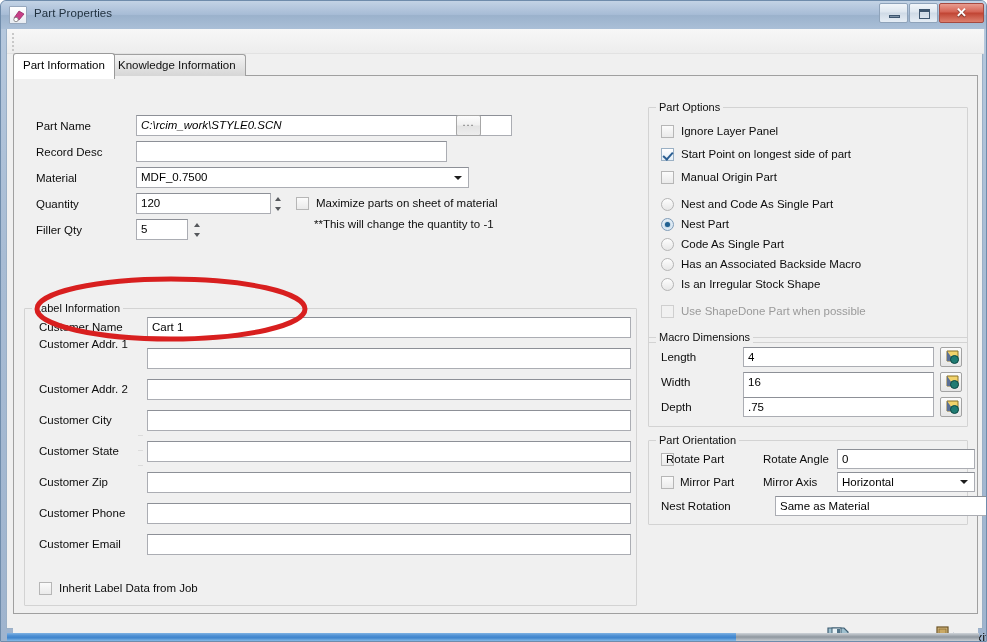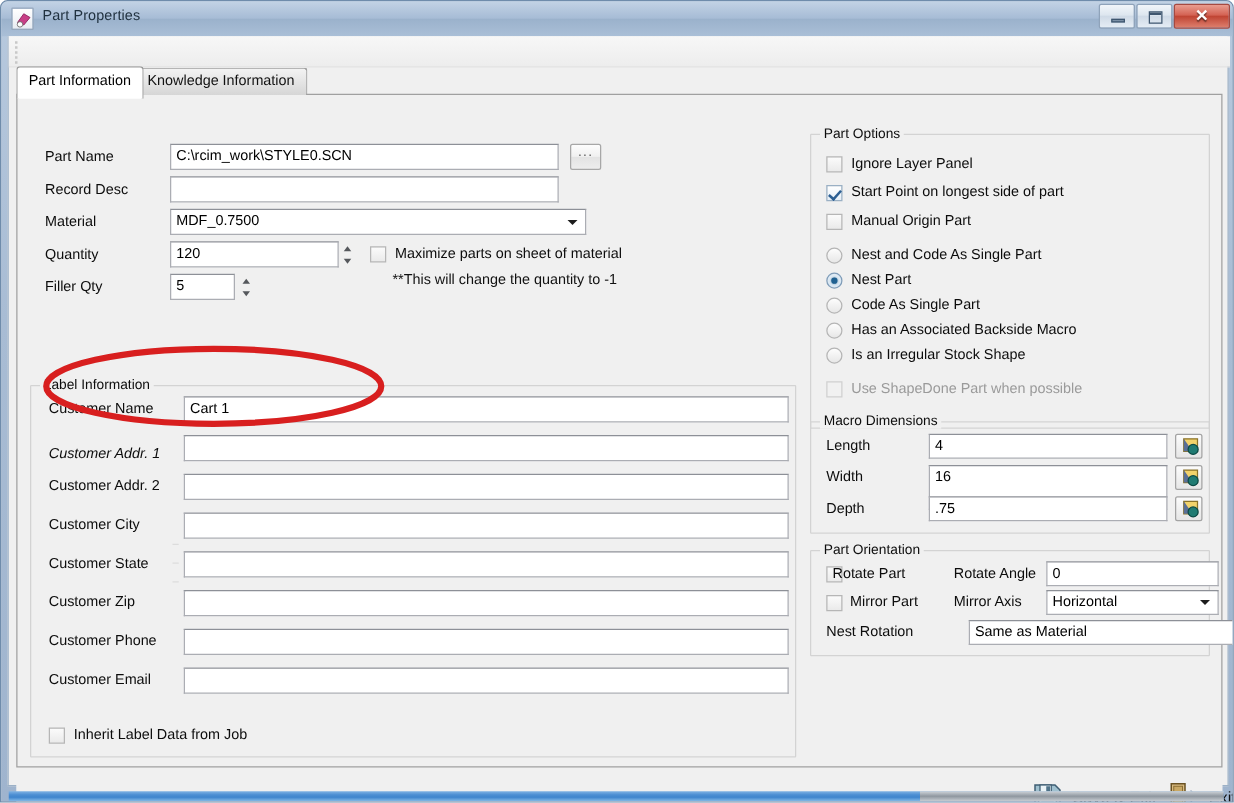--- a/index.html
+++ b/index.html
@@ -396,21 +396,21 @@
         <span>Part Information</span>
       </div>
       <div class="tab inactive">
         <span>Knowledge Information</span>
       </div>
     </div>
 
     <div class="tabpage">
 
       <div class="lbl" style="left:22px; top:44px;">Part Name</div>
-      <div class="tb" style="left:122px; top:39px; width:311px; height:21px;">C:\rcim_work\STYLE0.SCN</div>
+      <div class="tb" style="left:122px; top:39px; width:376px; height:21px;font-style:italic;">C:\rcim_work\STYLE0.SCN</div>
       <div class="browse-btn" style="left:442px; top:39px; width:25px; height:21px;">
         <span>...</span>
       </div>
 
       <div class="lbl" style="left:22px; top:70px;">Record Desc</div>
       <div class="tb" style="left:122px; top:65px; width:311px; height:21px;"></div>
 
       <div class="lbl" style="left:22px; top:96px;">Material</div>
       <div class="combo" style="left:122px; top:91px; width:333px; height:21px;">
         <span>MDF_0.7500</span>
@@ -433,21 +433,21 @@
         <div class="up"></div>
         <div class="dn"></div>
       </div>
 
       <div class="group" style="left:10px; top:232px; width:613px; height:298px;">
         <div class="caption">Label Information</div>
 
         <div class="lbl" style="left:14px; top:12px;">Customer Name</div>
         <div class="tb" style="left:122px; top:8px; width:484px; height:21px;">Cart 1</div>
 
-        <div class="lbl" style="left:14px; top:48px;font-style:italic;">Customer Addr. 1</div>
+        <div class="lbl" style="left:14px; top:29px;">Customer Addr. 1</div>
         <div class="tb" style="left:122px; top:39px; width:484px; height:21px;"></div>
 
         <div class="lbl" style="left:14px; top:74px;">Customer Addr. 2</div>
         <div class="tb" style="left:122px; top:70px; width:484px; height:21px;"></div>
 
         <div class="lbl" style="left:14px; top:105px;">Customer City</div>
         <div class="tb" style="left:122px; top:101px; width:484px; height:21px;"></div>
 
         <div class="ghost-spin" style="left:113px; top:126px;">
           <i></i>

